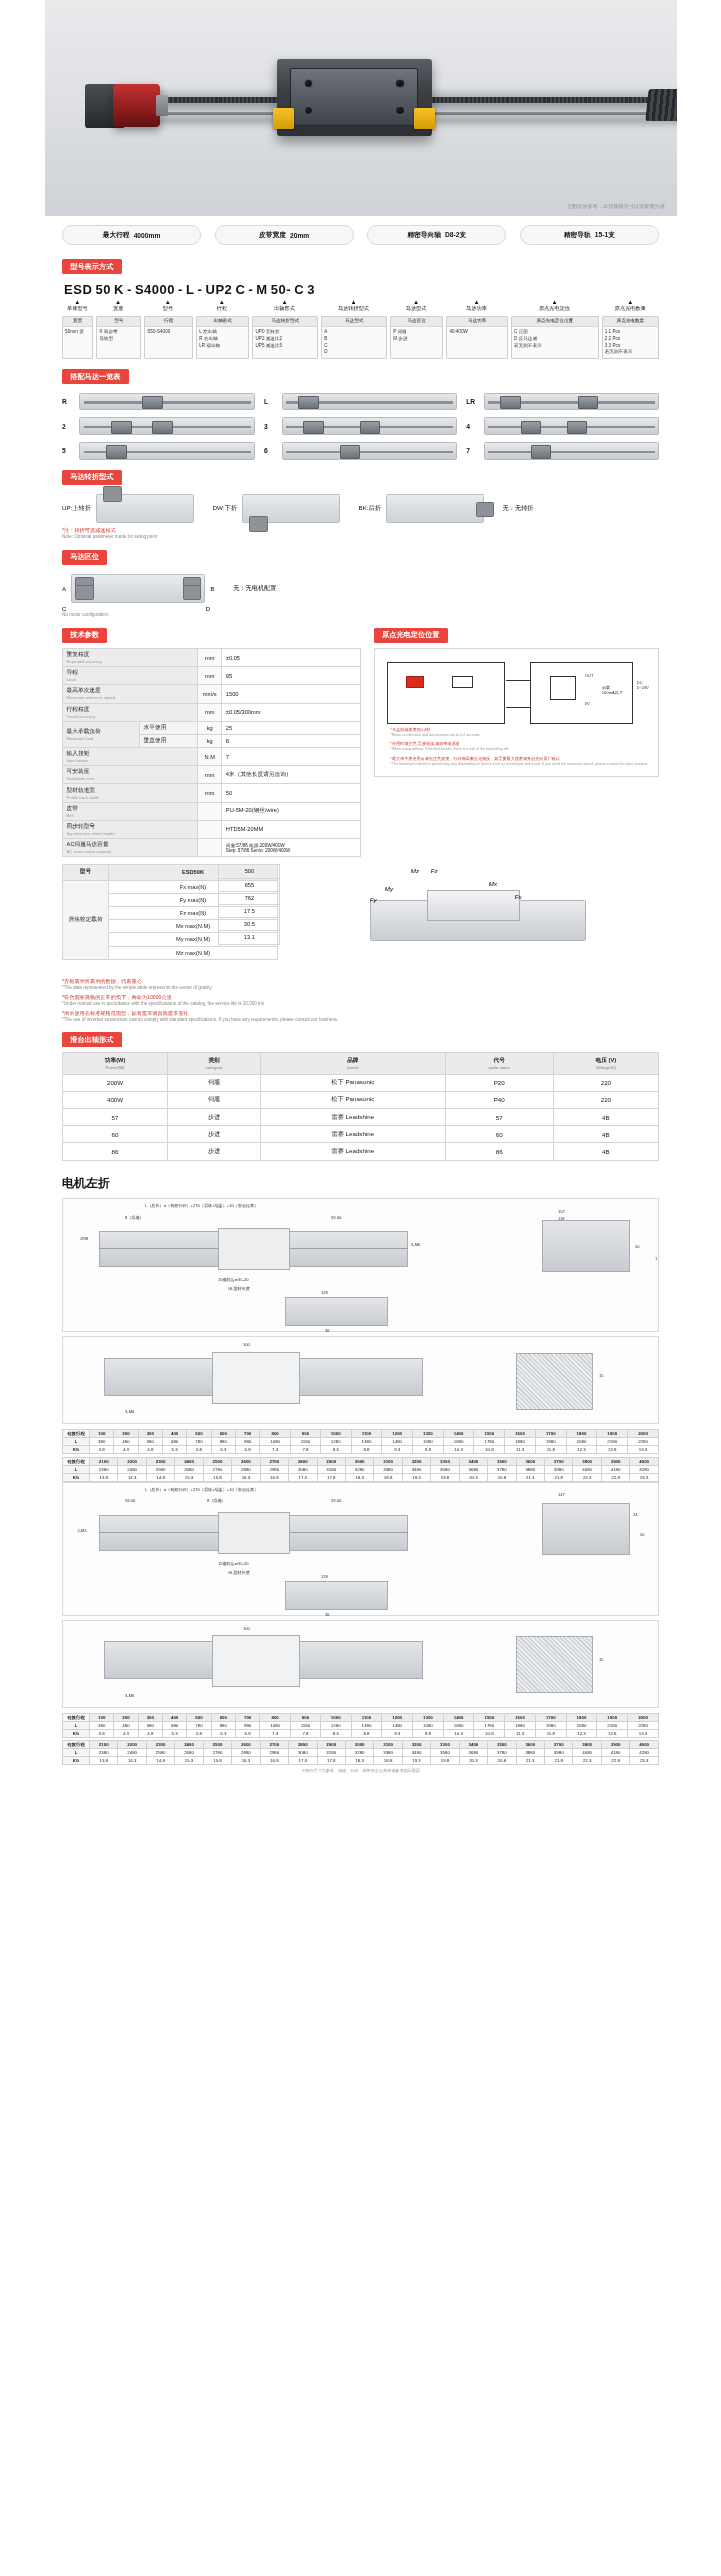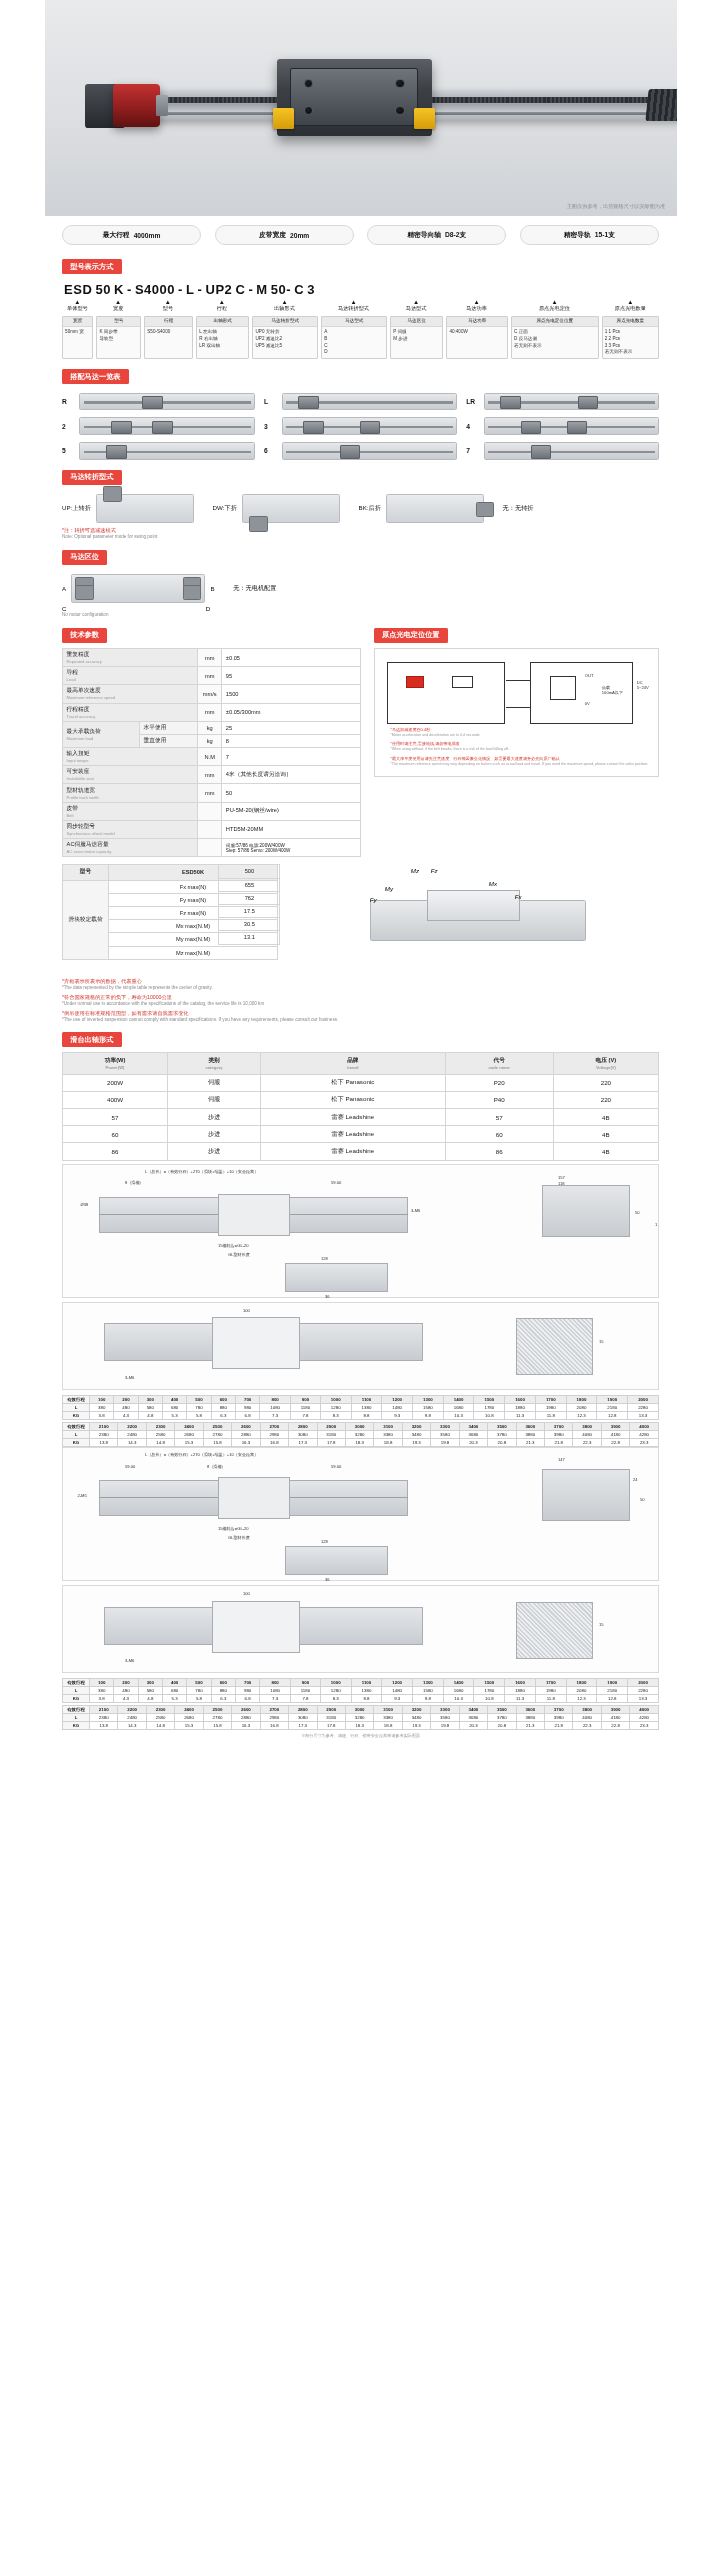--- a/index.html
+++ b/index.html
@@ -719,20 +719,21 @@
         <td>86</td>
         <td>步进</td>
         <td>雷赛 Leadshine</td>
         <td>86</td>
         <td>4B</td>
       </tr>
     </tbody>
       </table>
   </div>
 
+  <div class="big-title">电机左折</div>
   <div class="pane">
     <div class="draw-box" style="height:134px; position:relative;">
       <div class="dwg-dim" style="left:82px; top:4.1px;">L（总长）=（有效行程）+270（滑块+端盖）+10（安全距离）</div>
       <div class="dwg-dim" style="left:62px; top:15.5px;">8（滑槽）</div>
       <div class="dwg-dim" style="left:268px; top:15.5px;">59.00</div>
       <div class="dwg-rail" style="left:36px; top:32px; width:309px; height:36px;"></div>
       <div class="dwg-line" style="left:36px; top:49px; width:309px; height:1px;"></div>
       <div class="dwg-rail" style="left:155px; top:29px; width:72px; height:42px; background:#eceef0;"></div>
       <div class="dwg-dim" style="left:17.5px; top:37px;">Ø38</div>
       <div class="dwg-dim" style="left:348px; top:43px;">3-M6</div>

